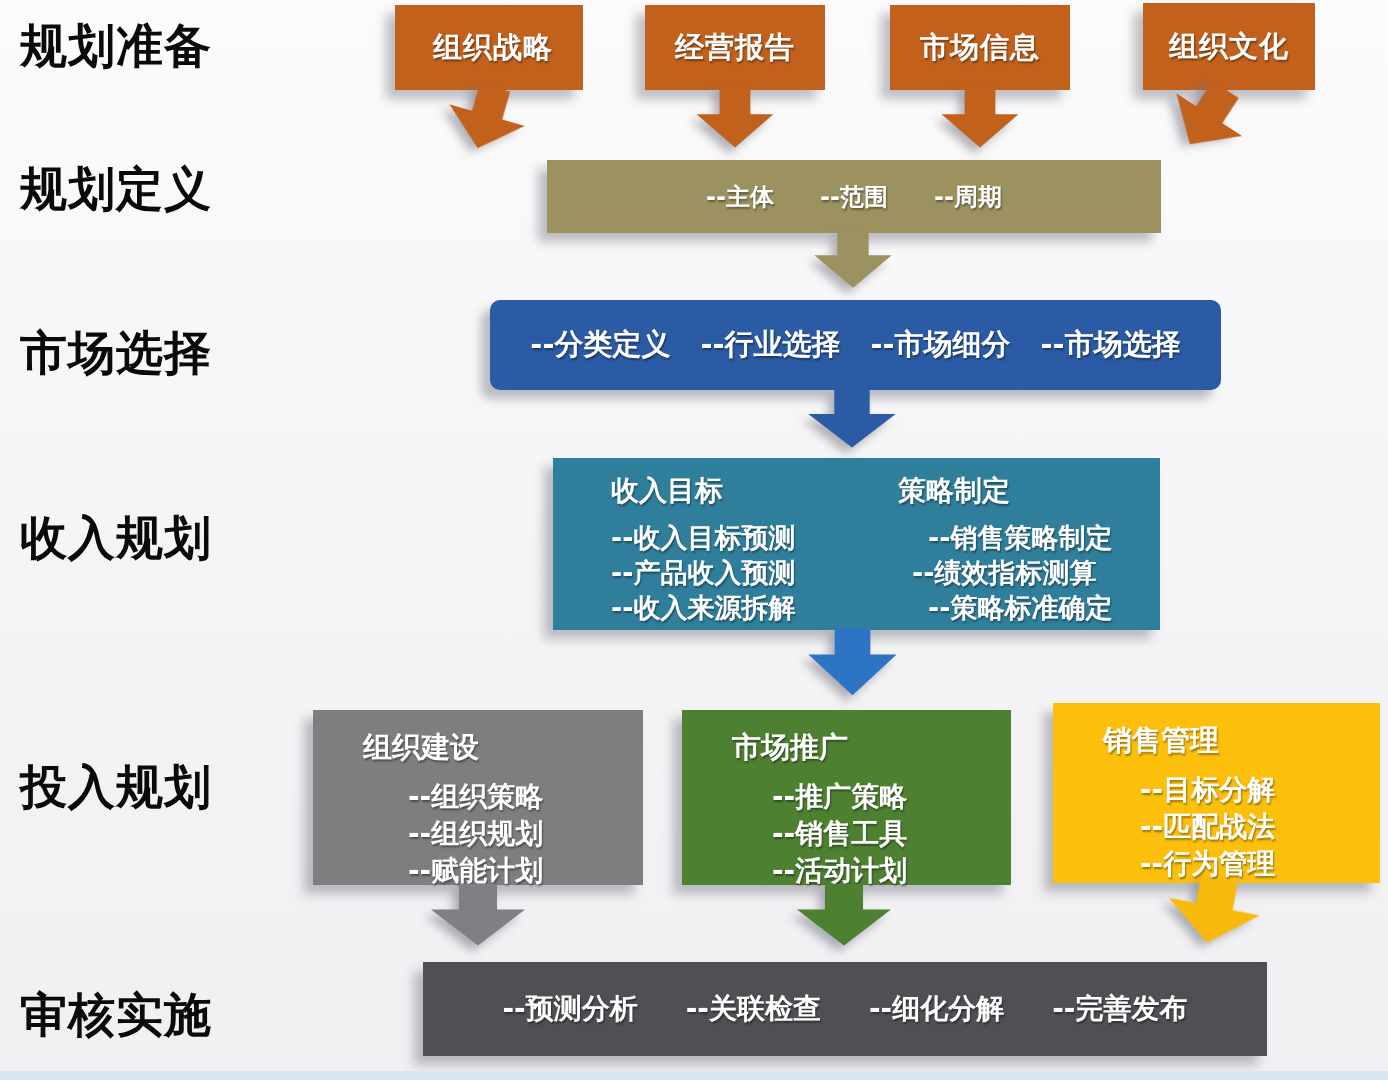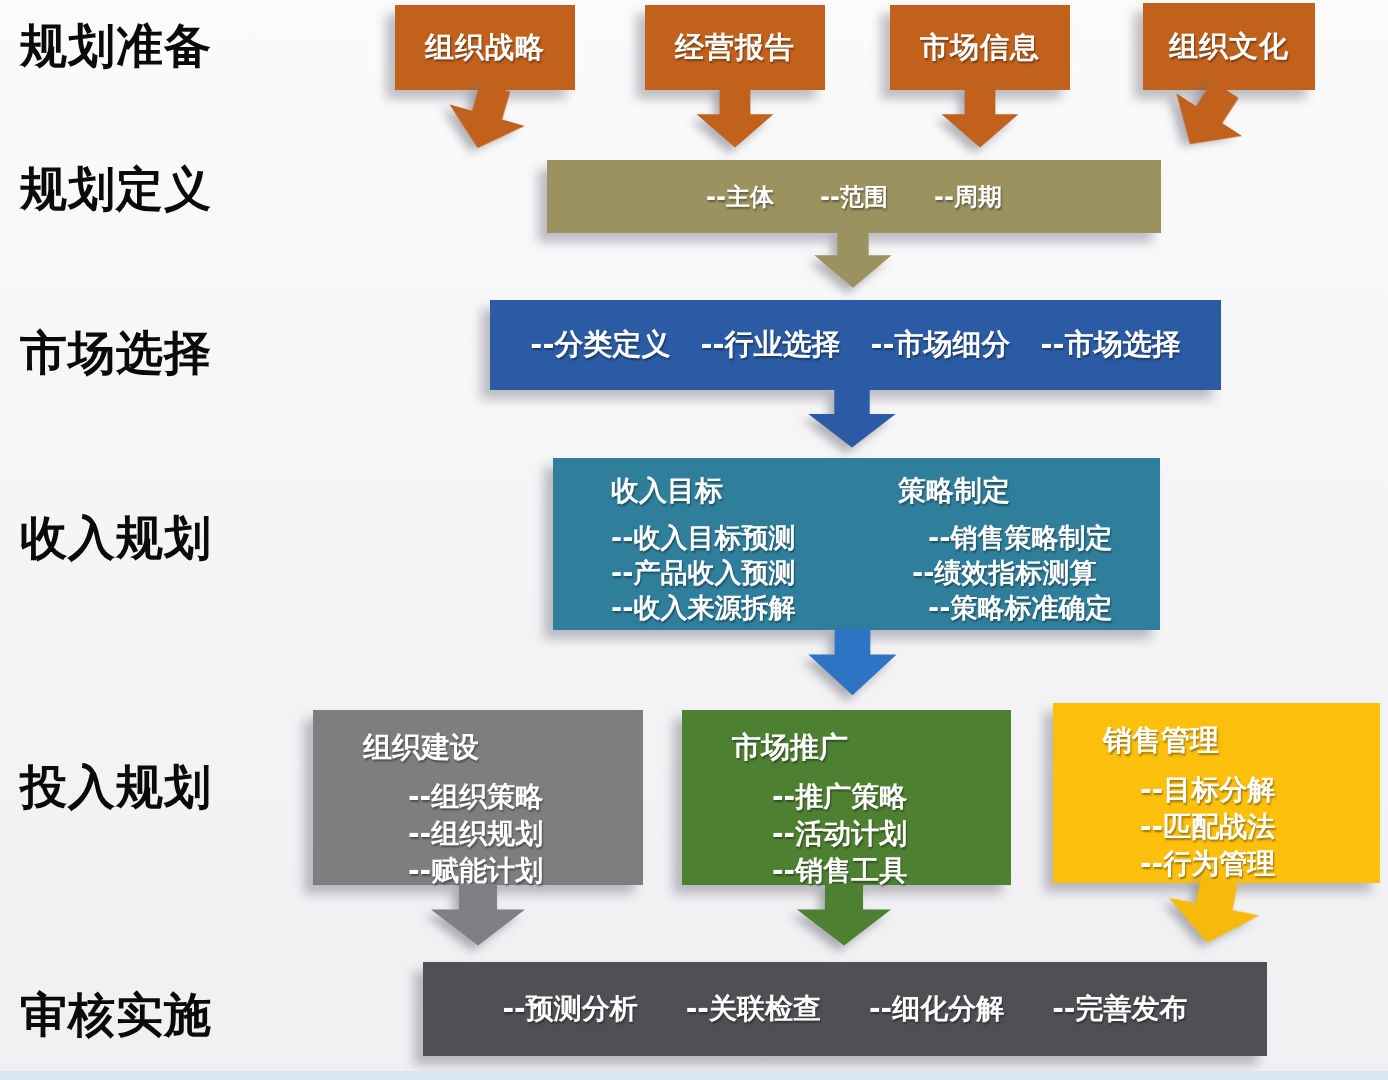--- a/index.html
+++ b/index.html
@@ -38,21 +38,21 @@
   }
   .c-khaki{background:#9b9260;}
   .c-blue{background:#2b5ba4;}
   .c-teal{background:#2f7f9c;}
   .c-gray{background:#7e7e81;}
   .c-green{background:#4e8032;}
   .c-yellow{background:#fcbf0b;}
   .c-dark{background:#4f4f54;}
   .bar span{display:inline-block;}
   .khaki-bar{font-size:24px;gap:46px;}
-  .blue-bar{font-size:29px;gap:30px;}
+  .blue-bar{font-size:29px;gap:30px;border-radius:10px;}
   .dark-bar{font-size:28px;gap:48px;}
   
   .col{position:absolute;top:16px;}
   .col .col-title{font-size:28px;line-height:34px;margin-bottom:12px;}
   .col .item{font-size:27px;line-height:35px;white-space:nowrap;}
   
   .inv-title{font-size:29px;line-height:34px;margin:20px 0 14px 50px;}
   .inv-item{font-size:28px;line-height:37px;margin-left:95px;white-space:nowrap;}
   
   .arrow{
@@ -72,21 +72,21 @@
 
 <div class="canvas">
 
   <div class="stage" style="top:22px;">规划准备</div>
   <div class="stage" style="top:165px;">规划定义</div>
   <div class="stage" style="top:329px;">市场选择</div>
   <div class="stage" style="top:514px;">收入规划</div>
   <div class="stage" style="top:763px;">投入规划</div>
   <div class="stage" style="top:991px;">审核实施</div>
 
-  <div class="node obox" style="left:395px;top:5px;width:180px;height:85px;">
+  <div class="node obox" style="left:395px;top:5px;width:180px;height:85px;padding-left:8px;">
     <span>组织战略</span>
   </div>
   <div class="node obox" style="left:645px;top:5px;width:180px;height:85px;">
     <span>经营报告</span>
   </div>
   <div class="node obox" style="left:890px;top:5px;width:180px;height:85px;">
     <span>市场信息</span>
   </div>
   <div class="node obox" style="left:1143px;top:3px;width:172px;height:87px;">
     <span>组织文化</span>
@@ -144,22 +144,22 @@
 
   <div class="node c-gray" style="left:313px;top:710px;width:330px;height:175px;">
     <div class="inv-title">组织建设</div>
     <div class="inv-item">--组织策略</div>
     <div class="inv-item">--组织规划</div>
     <div class="inv-item">--赋能计划</div>
   </div>
   <div class="node c-green" style="left:682px;top:710px;width:329px;height:175px;">
     <div class="inv-title">市场推广</div>
     <div class="inv-item" style="margin-left:90px;">--推广策略</div>
+    <div class="inv-item" style="margin-left:90px;">--销售工具</div>
     <div class="inv-item" style="margin-left:90px;">--活动计划</div>
-    <div class="inv-item" style="margin-left:90px;">--销售工具</div>
   </div>
   <div class="node c-yellow" style="left:1053px;top:703px;width:327px;height:180px;">
     <div class="inv-title">销售管理</div>
     <div class="inv-item" style="margin-left:87px;">--目标分解</div>
     <div class="inv-item" style="margin-left:87px;">--匹配战法</div>
     <div class="inv-item" style="margin-left:87px;">--行为管理</div>
   </div>
 
   <svg class="arrow ar-gray" style="left:422px;top:884px;width:112px;height:64px;" viewBox="0 0 100 100" preserveAspectRatio="none">
       <polygon points="33,0 67,0 67,40 92,40 50,96 8,40 33,40"></polygon>

